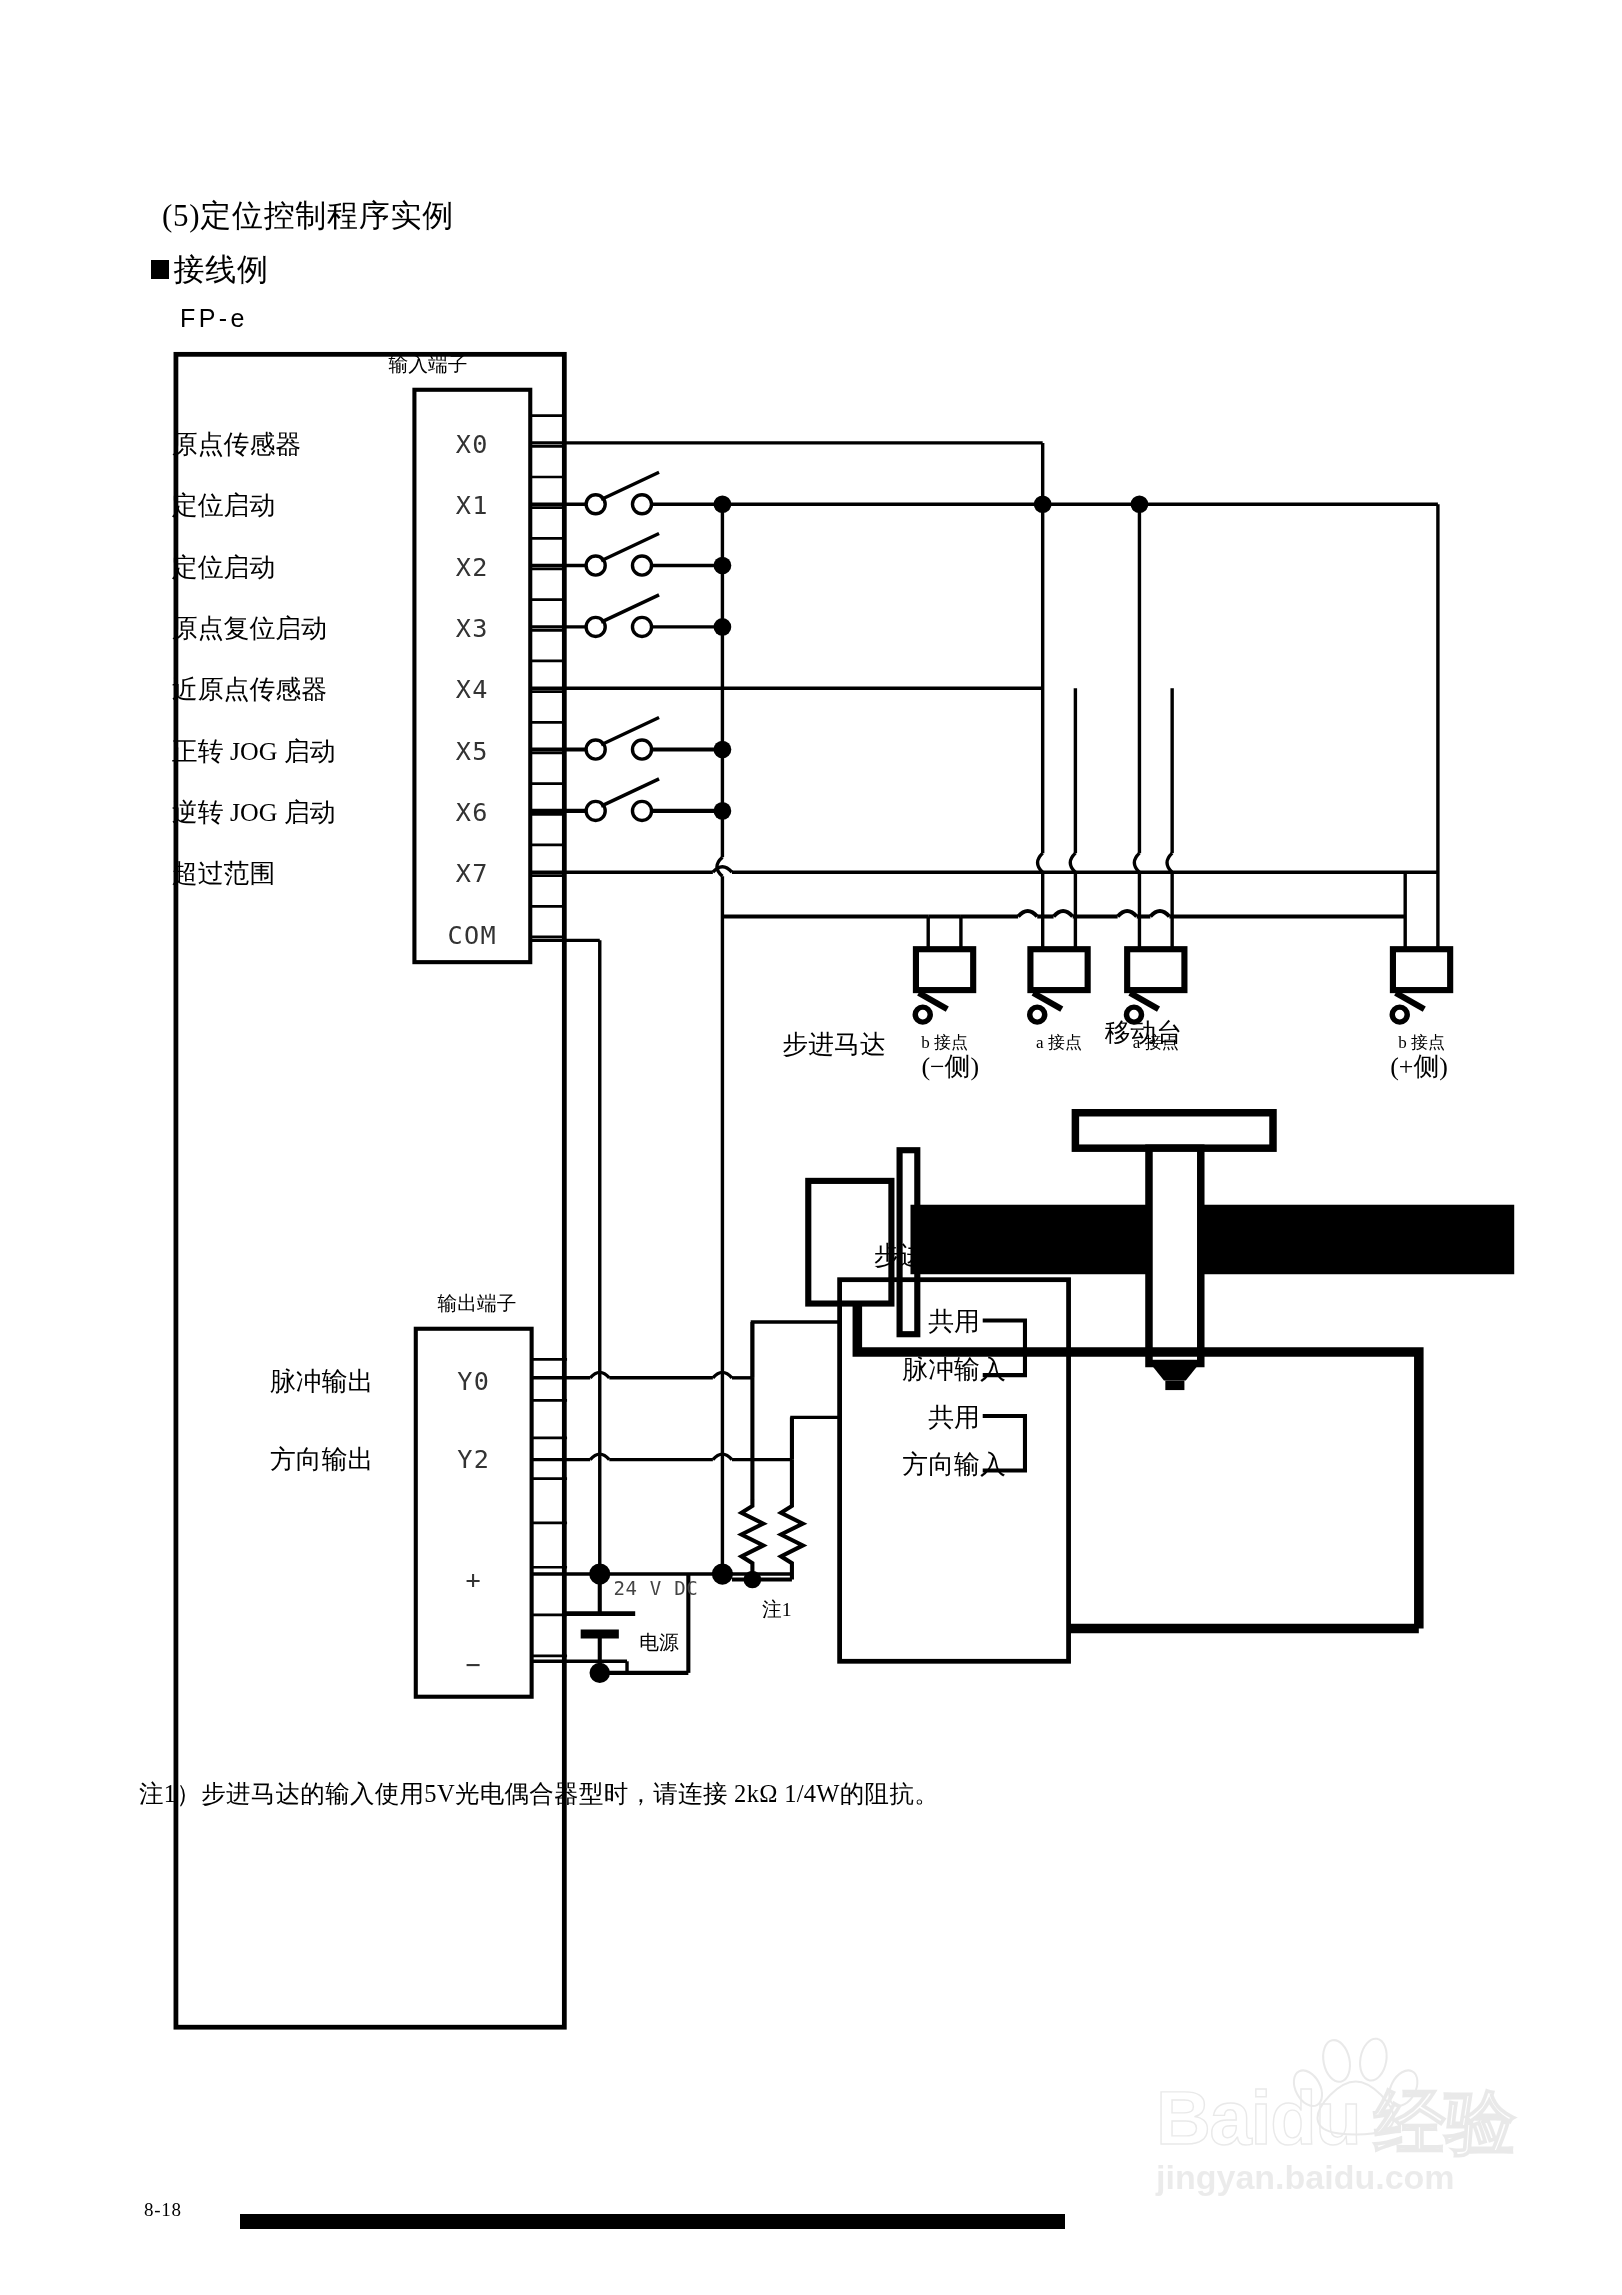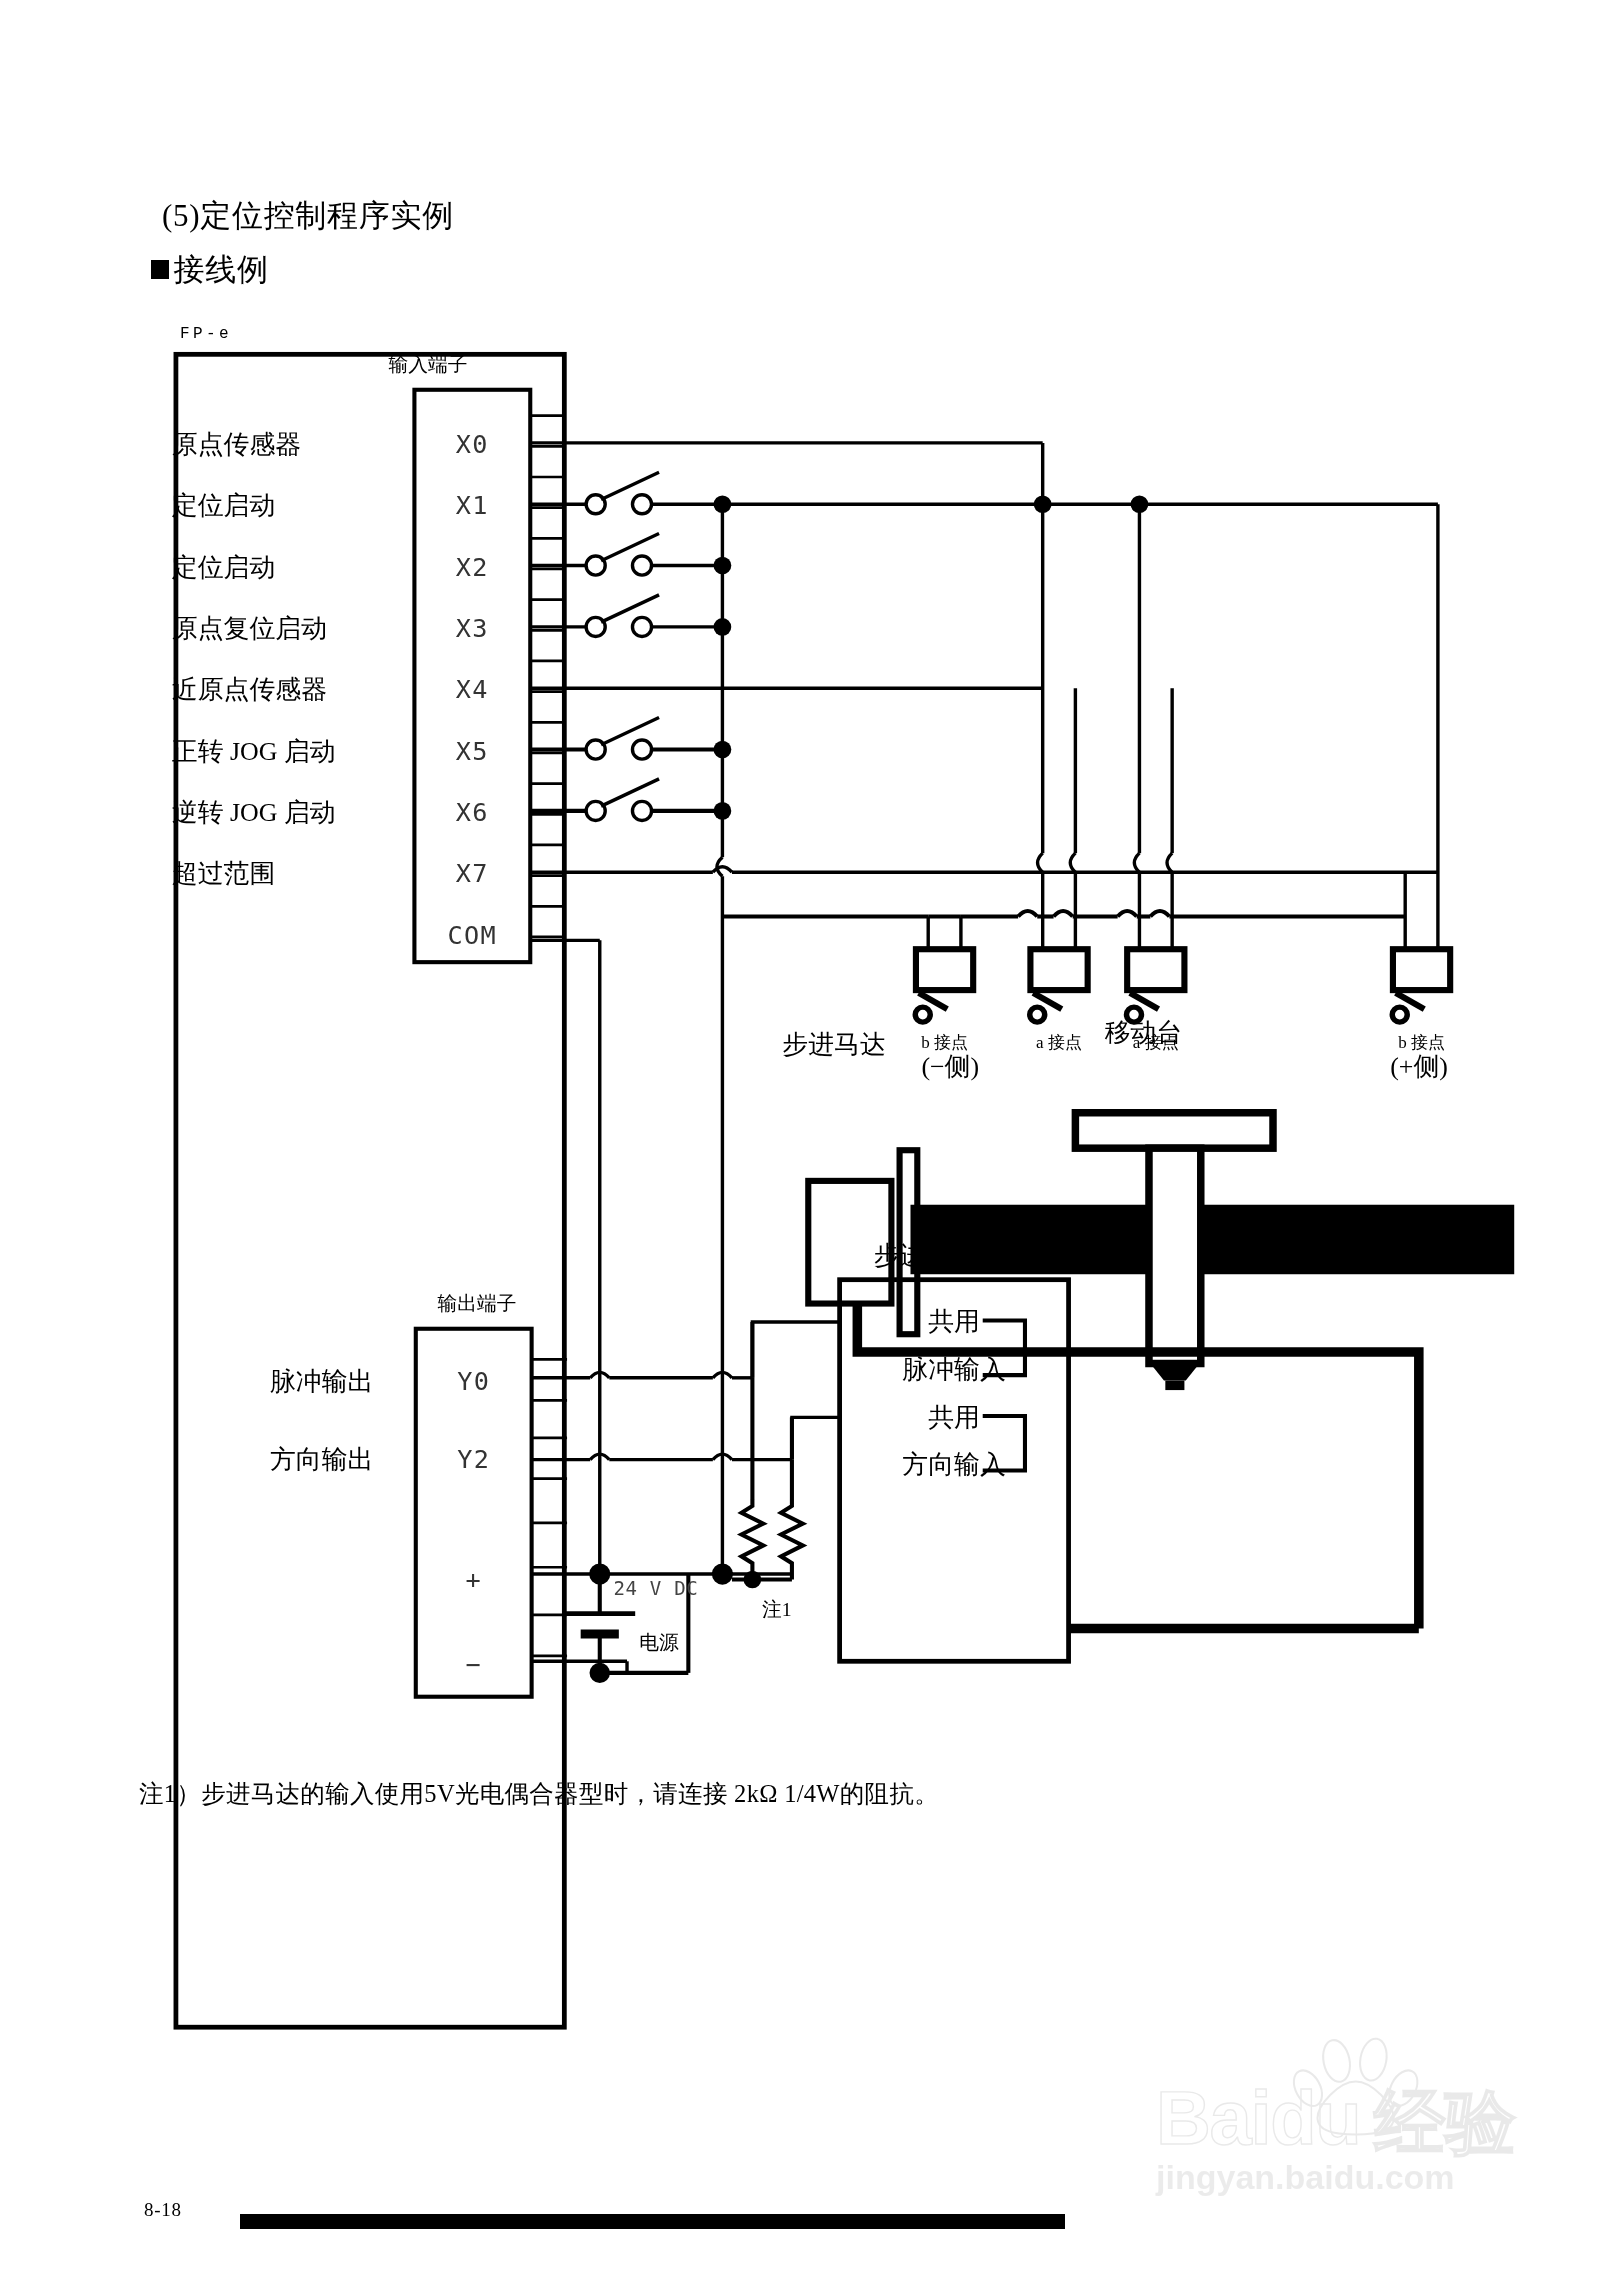--- a/index.html
+++ b/index.html
@@ -18,22 +18,22 @@
     font-family:"Liberation Serif","DejaVu Serif",serif;white-space:nowrap;margin-left:11px;
   }
   #heading-2{
     left:151px;top:249px;font-size:31px;letter-spacing:0.7px;white-space:nowrap;
   }
   #heading-2 .sq{
     display:inline-block;width:18.4px;height:18.4px;background:#000;margin-right:4.1px;
     vertical-align:1.4px;
   }
   #device-name{
-    left:180px;top:325px;font-size:16px;letter-spacing:3.4px;
-    font-family:Liberation Mono, monospace;white-space:nowrap;
+    left:180px;top:304px;font-size:25px;letter-spacing:3.4px;
+    font-family:Liberation Sans, sans-serif;white-space:nowrap;
   }
 
   
   #footnote{
     left:139px;top:1777px;font-size:24.5px;white-space:nowrap;letter-spacing:0.3px;
   }
 
   
   #page-number{
     left:144px;top:2199px;font-size:19px;letter-spacing:0.7px;

